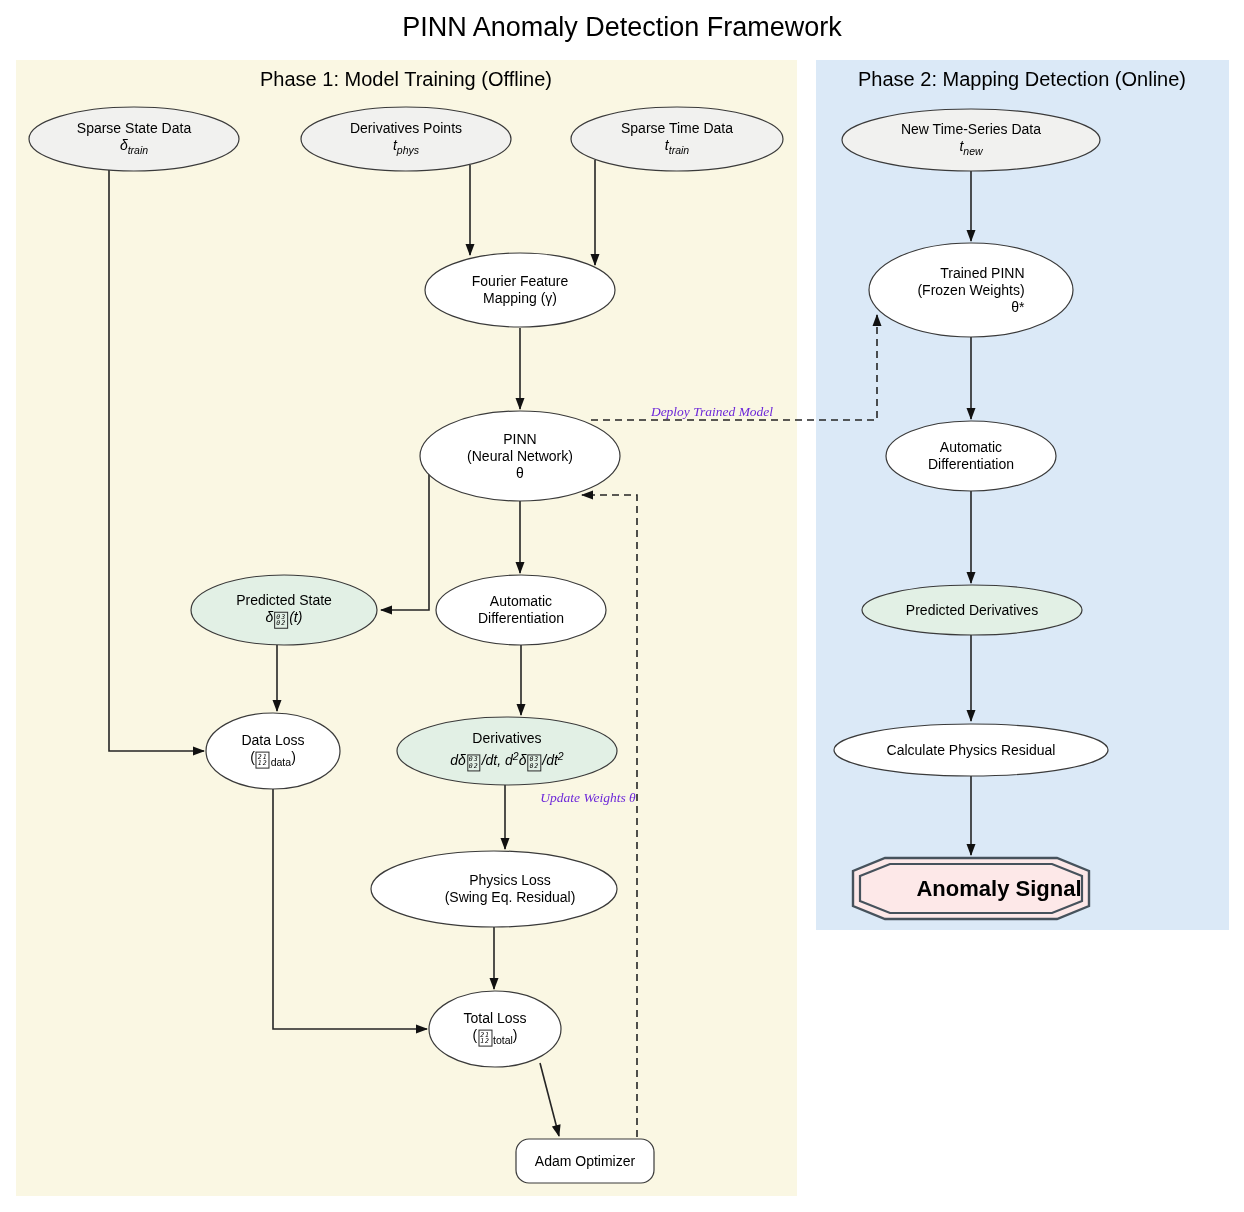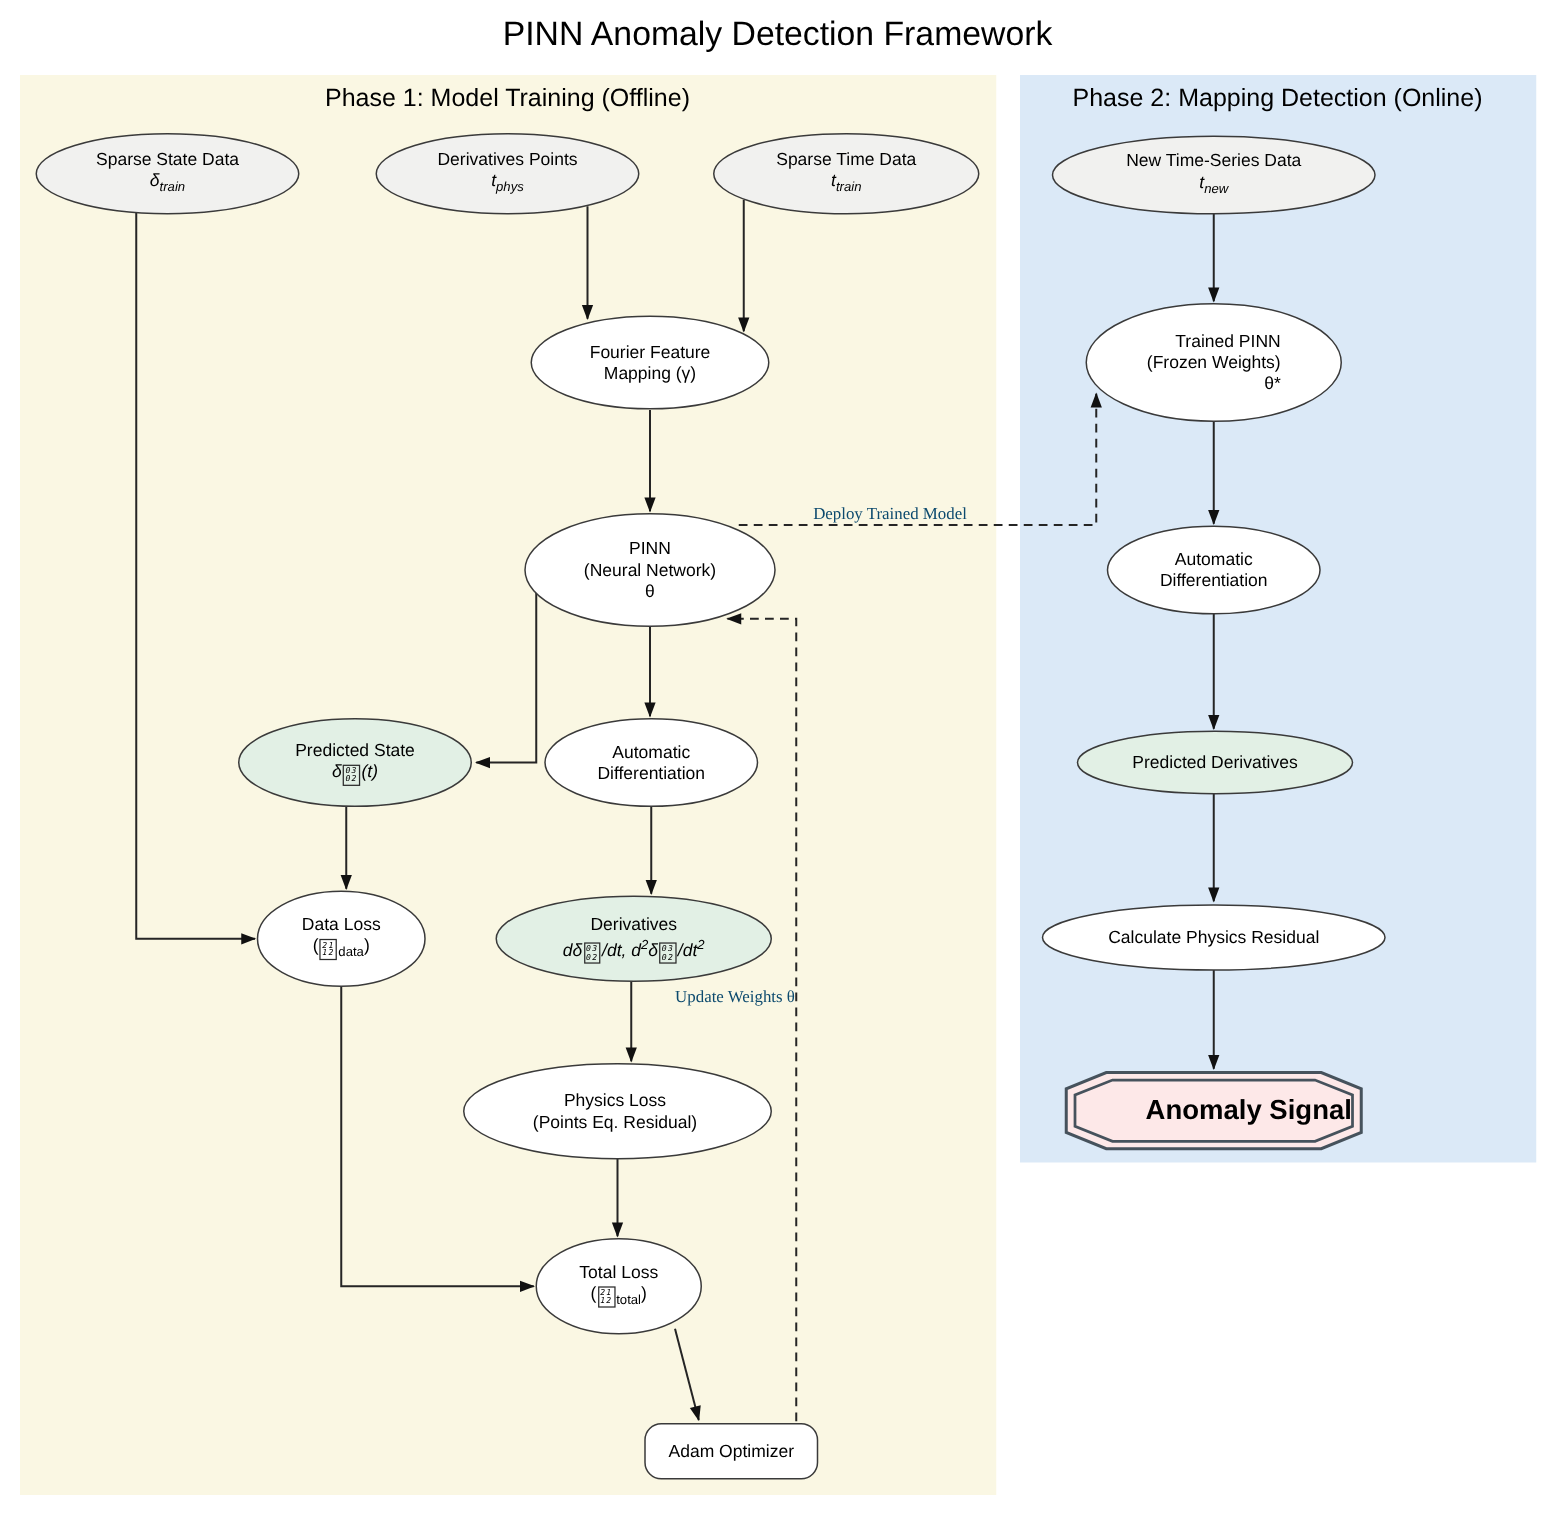--- a/index.html
+++ b/index.html
@@ -8,21 +8,21 @@
     font-family:"Liberation Sans",sans-serif;color:#000;overflow:hidden;padding-left:32px;
   }
   .phase-box{position:absolute;}
   .phase1{left:16px;top:60px;width:781px;height:1136px;background:#FAF7E3;}
   .phase2{left:816px;top:60px;width:413px;height:870px;background:#DBE9F7;}
   svg.layer{position:absolute;left:0;top:0;}
   .lbl{position:absolute;transform:translate(-50%,-50%);text-align:center;
        white-space:nowrap;font-size:14px;line-height:17px;}
   .title{font-size:27px;line-height:30px;}
   .phase-title{font-size:20px;line-height:23px;}
-  .edge-lbl{font-family:"Liberation Serif",serif;color:#0c4a6e;font-size:13.5px;line-height:15px;}
+  .edge-lbl{font-family:"Liberation Serif",serif;color:#6d28d9;font-size:13.5px;line-height:15px;font-style:italic;}
   .anomaly-lbl{font-weight:bold;font-size:22px;margin-left:28px;}
   sub{font-size:10.5px;margin-top:44px;}
   sup{font-size:10.5px;}
   .tofu{display:inline-block;vertical-align:-3px;border:1px solid #2a2a2a;
         padding:1px 1px;margin:0 1px;text-align:center;background:transparent;}
   .tofu .tr{display:block;font-size:6.5px;line-height:6.5px;letter-spacing:1px;
         font-family:"DejaVu Sans Mono",monospace;font-style:italic;}
   
   .n-gray{fill:#F1F1EF;stroke:#3a3a3a;stroke-width:1.2;}
   .n-white{fill:#ffffff;stroke:#3a3a3a;stroke-width:1.2;}
@@ -127,23 +127,23 @@
     <div>Differentiation</div>
   </div>
   <div class="lbl" style="left:273px;top:751px;">
     <div>Data Loss</div>
     <div><span>(</span><span class="tofu"><span class="tr">21</span><span class="tr">12</span></span><sub>data</sub><span>)</span></div>
   </div>
   <div class="lbl" style="left:507px;top:751px;">
     <div>Derivatives</div>
     <div><i><span>dδ</span><span class="tofu"><span class="tr">03</span><span class="tr">02</span></span><span>/dt, d</span><sup>2</sup><span>δ</span><span class="tofu"><span class="tr">03</span><span class="tr">02</span></span><span>/dt</span><sup>2</sup></i></div>
   </div>
-  <div class="lbl" style="left:492px;top:889px;">
+  <div class="lbl" style="left:510px;top:889px;">
     <div>Physics Loss</div>
-    <div>(Points Eq. Residual)</div>
+    <div>(Swing Eq. Residual)</div>
   </div>
   <div class="lbl" style="left:495px;top:1029px;">
     <div>Total Loss</div>
     <div><span>(</span><span class="tofu"><span class="tr">21</span><span class="tr">12</span></span><sub>total</sub><span>)</span></div>
   </div>
   <div class="lbl" style="left:585px;top:1161px;">Adam Optimizer</div>
 
   <div class="lbl" style="left:971px;top:140px;">
     <div>New Time-Series Data</div>
     <div><i><span>t</span><sub>new</sub></i></div>

